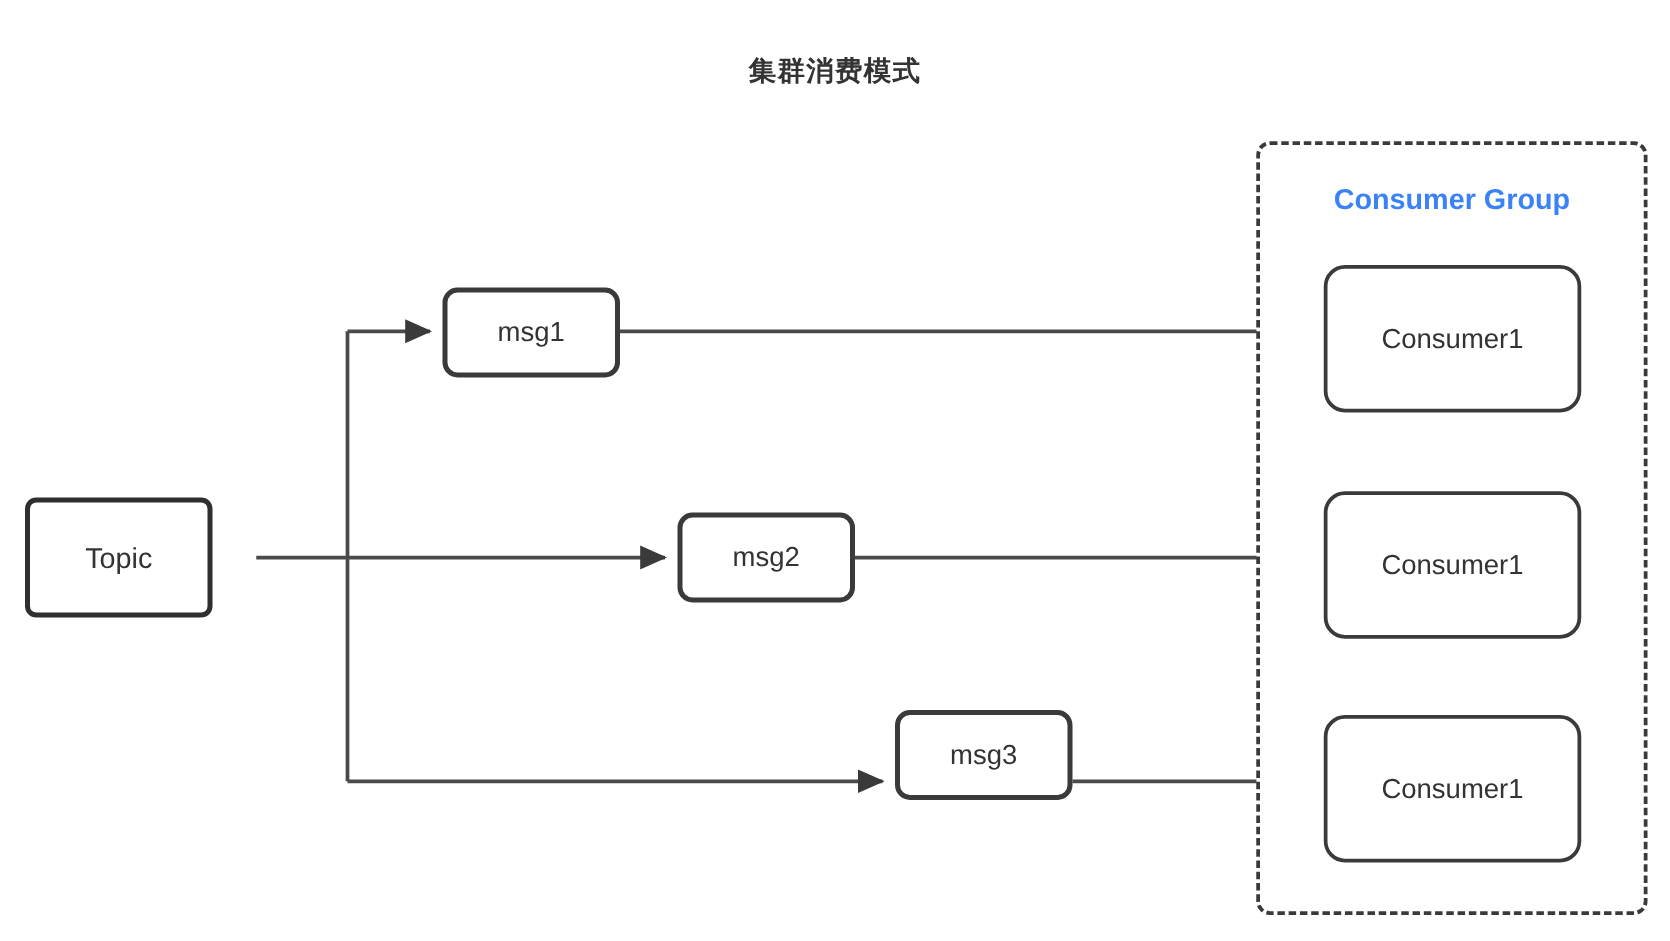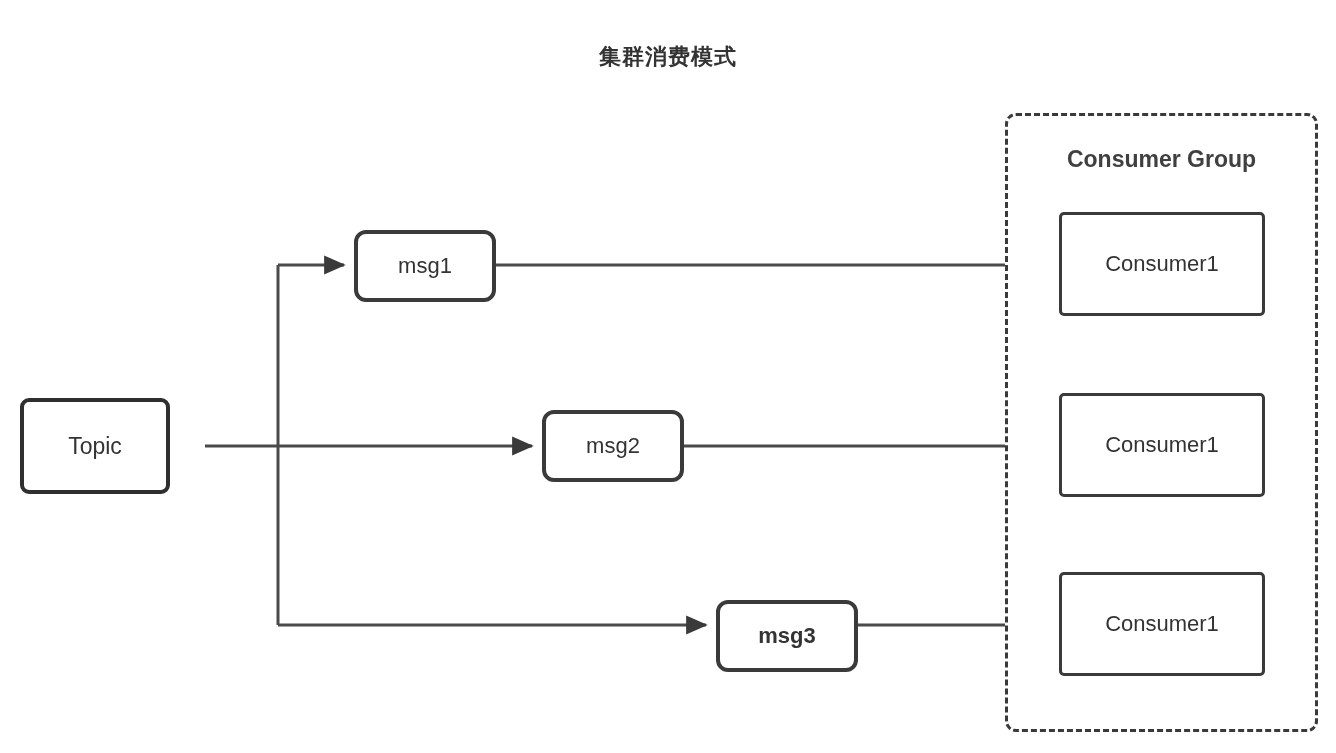--- a/index.html
+++ b/index.html
@@ -59,21 +59,21 @@
   }
   .node-msg {
     width: 142px;
     height: 72px;
     border: 4px solid #3a3a3a;
     border-radius: 12px;
     font-size: 22px;
   }
   .node-msg1 { left: 354px; top: 230px; }
   .node-msg2 { left: 542px; top: 410px; }
-  .node-msg3 { left: 716px; top: 600px; font-weight: bold; }
+  .node-msg3 { left: 716px; top: 568px; }
 
   .group-box {
     position: absolute;
     box-sizing: border-box;
     left: 1005px;
     top: 113px;
     width: 313px;
     height: 619px;
     background: #ffffff;
     border: 3px dashed #3a3a3a;
@@ -81,29 +81,29 @@
     z-index: 1;
   }
   .group-title {
     position: absolute;
     left: 1005px;
     top: 146px;
     width: 313px;
     text-align: center;
     font-size: 23px;
     font-weight: bold;
-    color: #404040;
+    color: #3b82f6;
     z-index: 3;
   }
   .node-consumer {
     left: 1059px;
     width: 206px;
-    height: 104px;
+    height: 118px;
     border: 3px solid #3a3a3a;
-    border-radius: 5px;
+    border-radius: 17px;
     font-size: 22px;
     z-index: 3;
   }
   .node-consumer-1 { top: 212px; }
   .node-consumer-2 { top: 393px; }
   .node-consumer-3 { top: 572px; }
 </style>
 </head>
 <body>
 

